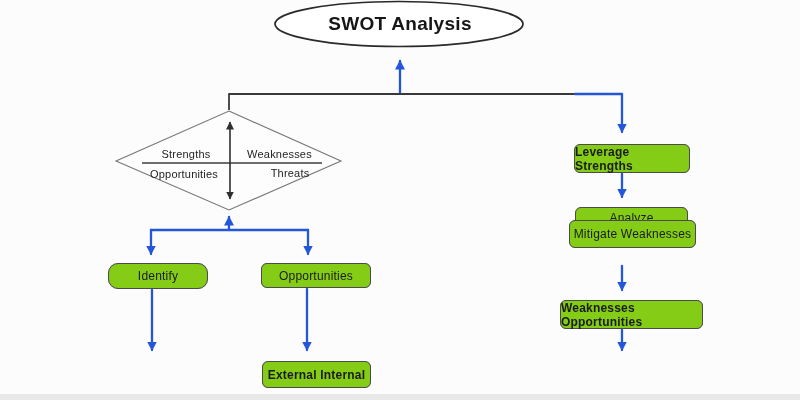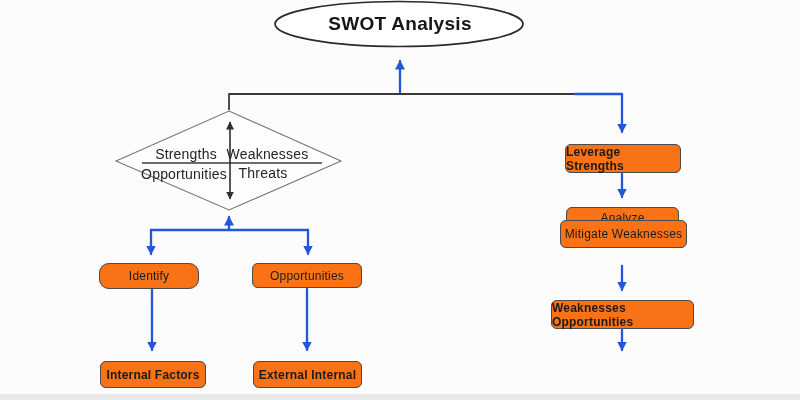--- a/index.html
+++ b/index.html
@@ -31,31 +31,32 @@
   .f-blue{fill:var(--arrow-blue);}
   .f-dark{fill:#2f2f2f;}
 
   .diagram-title{
     position:absolute;left:280px;top:9px;width:240px;height:30px;
     display:flex;align-items:center;justify-content:center;
     font-size:19px;font-weight:700;letter-spacing:.3px;color:#161616;
   }
   .node{
     position:absolute;
-    background:#f97316;
+    background:#84cc16;
     border:1.5px solid var(--border-dark);
     border-radius:6px;
     display:flex;align-items:center;justify-content:center;
     font-size:12px;font-weight:500;letter-spacing:.2px;color:var(--text-dark);
     box-shadow:0 0 0.5px rgba(0,0,0,.3);
+    margin-left:9px;
   }
   .node.bold{font-weight:700;}
   .quad-label{
     position:absolute;
-    font-size:14px;font-weight:500;letter-spacing:.2px;color:#242424;
+    font-size:11px;font-weight:500;letter-spacing:.2px;color:#242424;
     text-align:center;line-height:14px;
   }
   .bottom-edge{
     position:absolute;left:0;bottom:0;width:800px;height:6px;
     background:#e9e9e9;
   }
 </style>
 </head>
 <body>
 
@@ -94,27 +95,26 @@
     <line class="s-blue" x1="307" y1="289" x2="307" y2="350" marker-end="url(#ah-blue)"></line>
 
     <line class="s-blue" x1="622" y1="174" x2="622" y2="197" marker-end="url(#ah-blue)"></line>
     <line class="s-blue" x1="622" y1="266" x2="622" y2="290" marker-end="url(#ah-blue)"></line>
     <line class="s-blue" x1="622" y1="330" x2="622" y2="350" marker-end="url(#ah-blue)"></line>
   </svg>
 
   <div class="diagram-title">SWOT Analysis</div>
 
   <div class="quad-label" style="left:146px;top:147px;width:80px;">Strengths</div>
-  <div class="quad-label" style="left:225px;top:147px;width:85px;">Weaknesses</div>
+  <div class="quad-label" style="left:237px;top:147px;width:85px;">Weaknesses</div>
   <div class="quad-label" style="left:134px;top:167px;width:100px;">Opportunities</div>
-  <div class="quad-label" style="left:224px;top:166px;width:78px;text-align:center;">Threats</div>
+  <div class="quad-label" style="left:251px;top:166px;width:78px;text-align:center;">Threats</div>
 
   <div class="node" style="left:99px;top:263px;width:100px;height:26px;border-radius:10px;">Identify</div>
   <div class="node" style="left:252px;top:263px;width:110px;height:25px;">Opportunities</div>
-  <div class="node bold" style="left:100px;top:361px;width:106px;height:27px;">Internal Factors</div>
   <div class="node bold" style="left:253px;top:361px;width:109px;height:27px;">External Internal</div>
 
   <div class="node bold" style="left:565px;top:144px;width:116px;height:29px;">Leverage Strengths</div>
   <div class="node" style="left:566px;top:207px;width:113px;height:22px;">Analyze</div>
   <div class="node" style="left:560px;top:220px;width:127px;height:28px;">Mitigate Weaknesses</div>
   <div class="node bold" style="left:551px;top:300px;width:143px;height:29px;">Weaknesses Opportunities</div>
 
   <div class="bottom-edge"></div>
 </div>
 

